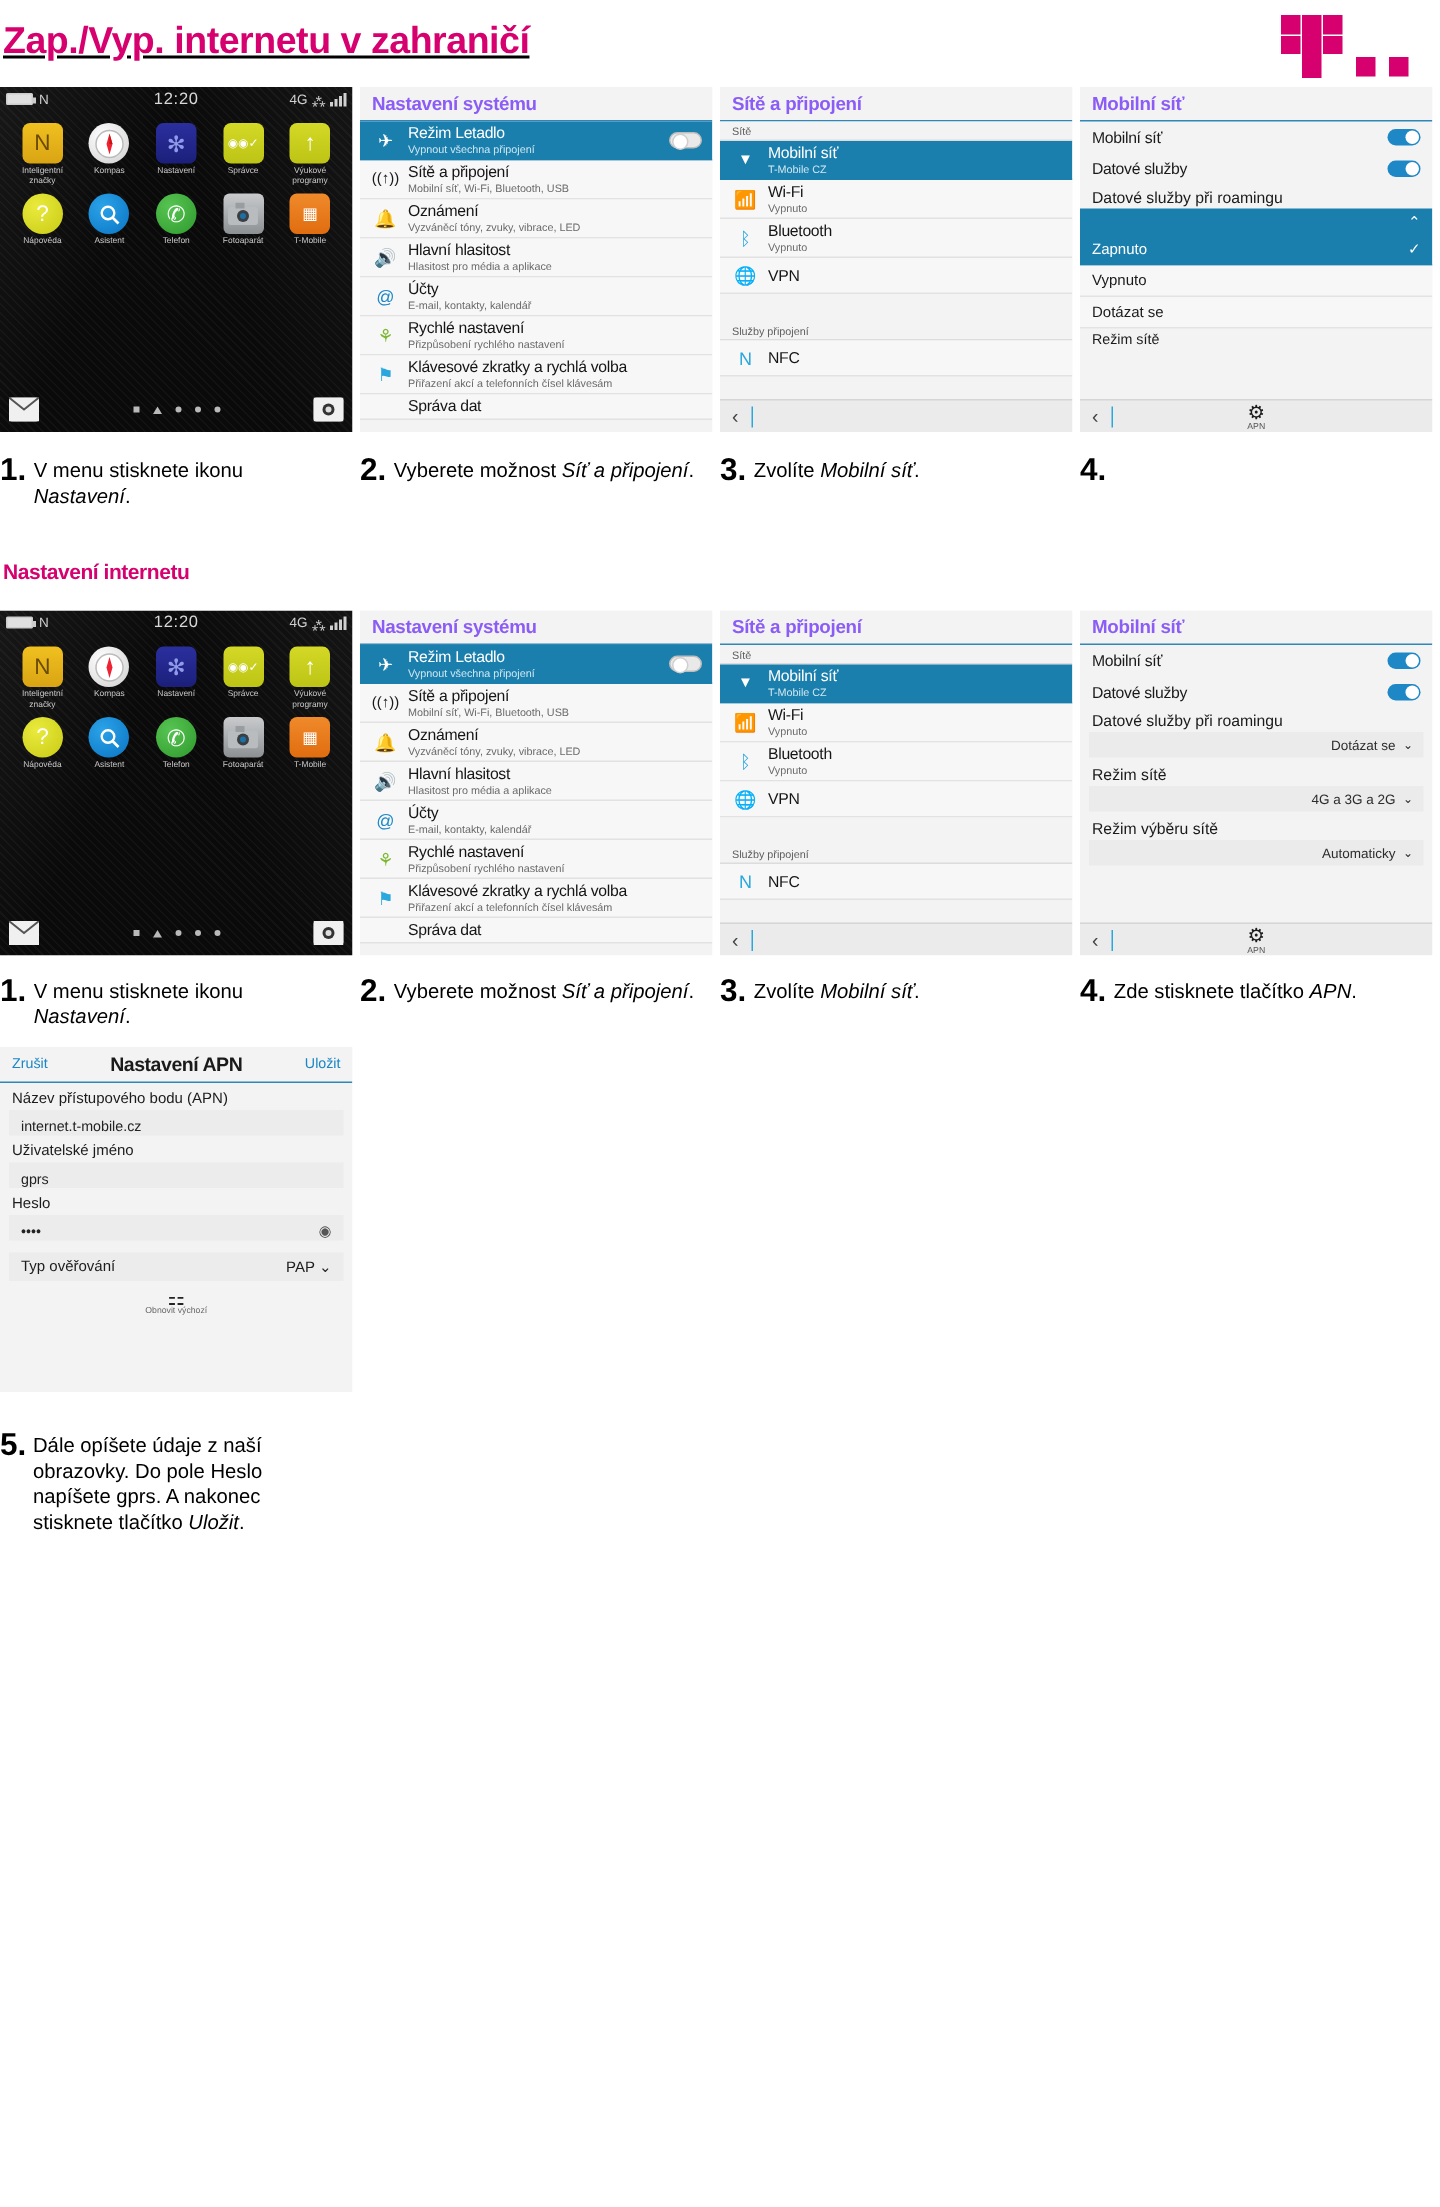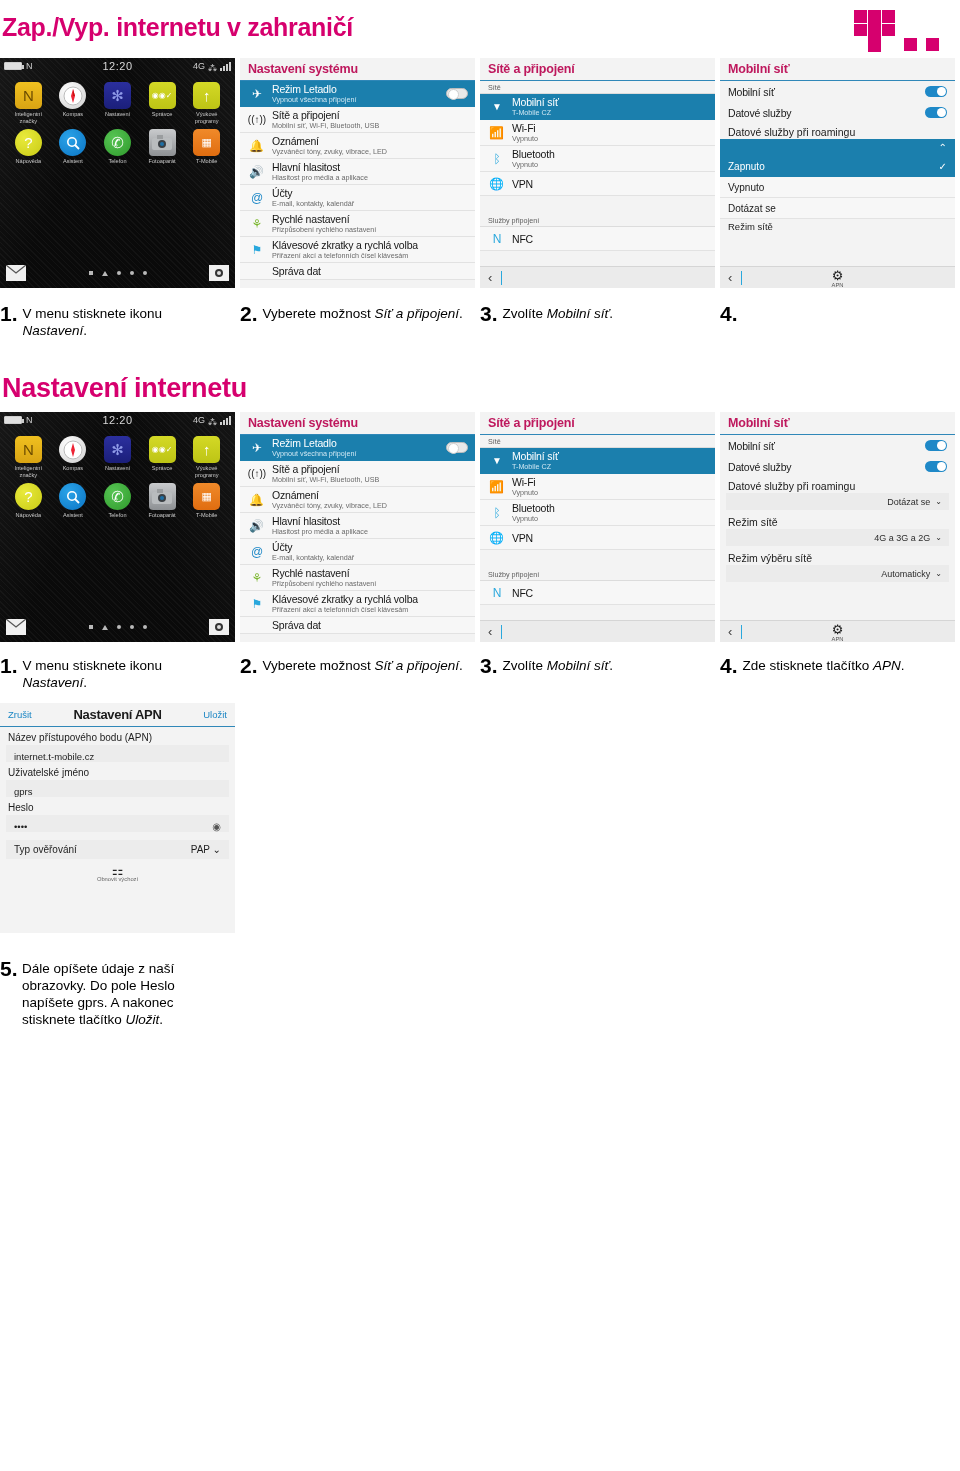--- a/index.html
+++ b/index.html
@@ -11,20 +11,21 @@
     color: #000;
     position: relative;
     overflow: hidden;
   }
 
   
   .page-header {
     position: relative;
     height: 52px;
     padding: 6px 0 0 0;
+    text-decoration: underline;
   }
   .page-title {
     font-size: 25px;
     font-weight: bold;
     color: #d6006e;
     letter-spacing: -0.3px;
     line-height: 30px;
     padding-left: 2px;
     font-family: "Liberation Sans", sans-serif;
   }
@@ -155,21 +156,21 @@
     width:235px; height:230px;
     background:#f3f3f3;
     font-size: 9px;
     color:#1a1a1a;
     position: relative;
     overflow:hidden;
   }
   .bb-title {
     font-size: 12.5px;
     font-weight: bold;
-    color:#be185d;
+    color:#8b5cf6;
     padding: 4px 8px 4px 8px;
     background:#f3f3f3;
     border-bottom: 1px solid #2f87b8;
     letter-spacing:-0.2px;
   }
   .bb-row {
     display:flex; align-items:center;
     padding: 2px 7px;
     border-bottom: 1px solid #e2e2e2;
     background:#f7f7f7;
@@ -297,22 +298,22 @@
     margin-right: 5px; min-width: 17px;
     font-family: "Liberation Sans", sans-serif;
   }
   .step-txt {
     font-size: 13.5px; line-height: 17px; padding-top: 1px;
   }
   .step-txt i { font-style: italic; }
 
   
   .section-title {
-    font-size: 27px; font-weight:bold; color:#d6006e;
-    margin: 34px 0 8px 2px;
+    font-size: 14px; font-weight:bold; color:#d6006e;
+    margin: 34px 0 18px 2px;
     letter-spacing:-0.3px;
   }
 
   .footer {
     position:absolute; left:0; right:0; bottom: 14px;
     text-align:center;
     font-family: "Liberation Serif", serif;
     font-size: 13px; color:#111;
   }
 

